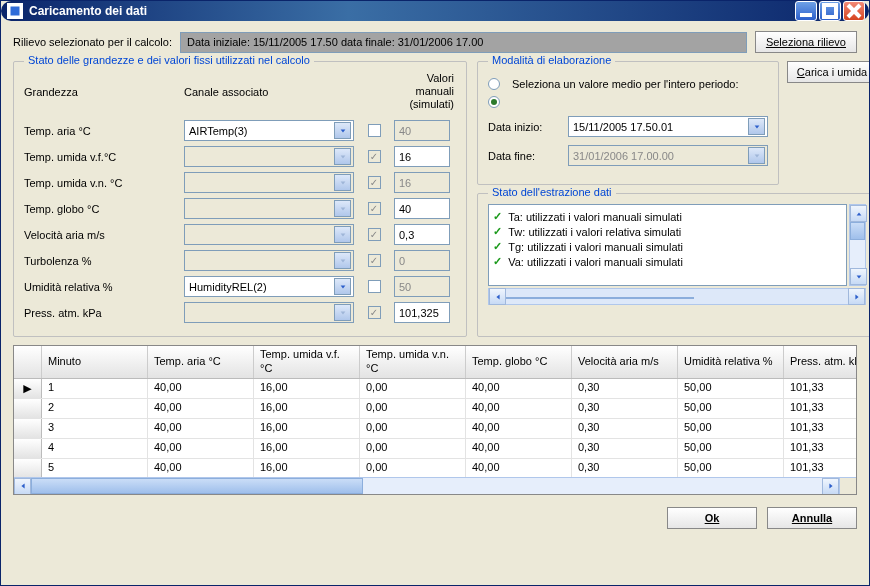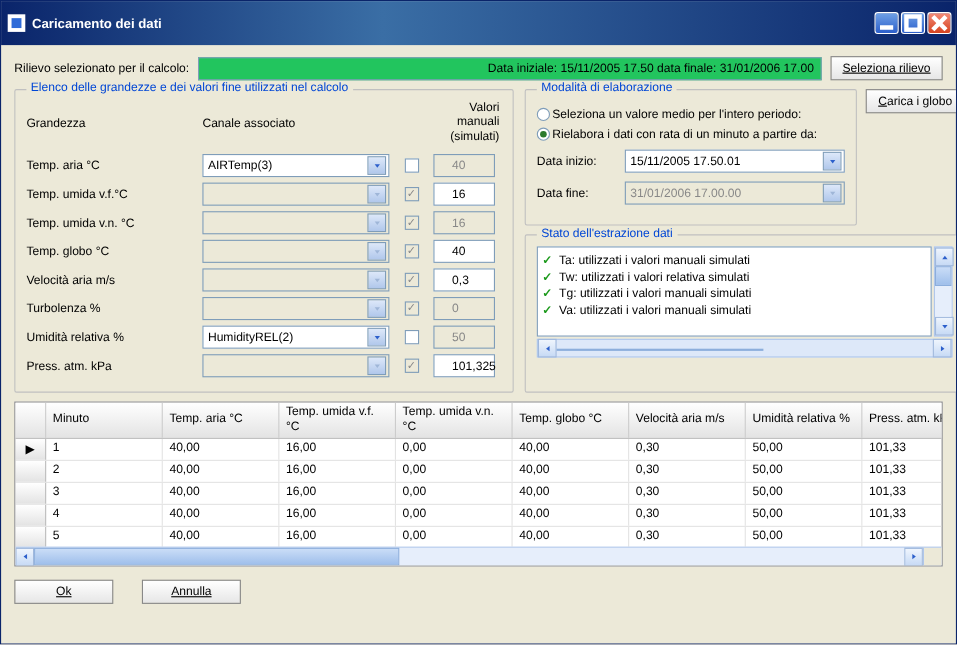--- a/index.html
+++ b/index.html
@@ -1,32 +1,32 @@
 <!DOCTYPE html>
 <html><head>
 <meta charset="utf-8">
 <style>
   * { box-sizing: border-box; font-family: "Tahoma", "Segoe UI", sans-serif; font-size: 11px; }
   body { margin: 0; background: #ECE9D8; }
   .window { width: 870px; height: 586px; border: 1px solid #0A246A; background: #ECE9D8; display: flex; flex-direction: column; }
-  .titlebar { height: 40px; background: linear-gradient(to right, #0A246A, #3A6EA5 40%, #0A246A); color: #fff; display: flex; align-items: center; padding: 0 4px 1px 6px; }
+  .titlebar { height: 20px; background: linear-gradient(to right, #0A246A, #3A6EA5 40%, #0A246A); color: #fff; display: flex; align-items: center; padding: 0 4px 1px 6px; border-radius: 13px; }
   .titlebar .icon { width: 16px; height: 16px; background: #fff; margin-right: 6px; display:flex; align-items:center; justify-content:center; }
   .titlebar .icon svg { width:12px; height:12px; }
   .titlebar .title { flex: 1; font-weight: bold; font-size: 12px; }
   .winbtns { display: flex; gap: 2px; }
   .winbtn { width: 22px; height: 20px; border: 1px solid #fff; border-radius: 3px; display: flex; align-items: center; justify-content: center; cursor: pointer; }
   .winbtn.blue { background: linear-gradient(#6FA1E6,#2C5FCB); }
   .winbtn.red  { background: linear-gradient(#F28B78,#D6431F); }
   .winbtn svg { stroke: #fff; stroke-width: 2; fill: none; }
 
   .client { flex: 1; padding: 10px 12px 8px 12px; display: flex; flex-direction: column; gap: 8px; overflow: hidden; }
 
   .toprow { display: flex; align-items: center; gap: 8px; }
   .lbl { color: #000; }
-  .rilievo-box { flex: 1; height: 21px; border: 1px solid #7F9DB9; background: #22c55e; padding: 2px 6px; display:flex; align-items:center;justify-content:flex-end; }
+  .rilievo-box { flex: 1; height: 21px; border: 1px solid #7F9DB9; background: #a3a3a3; padding: 2px 6px; display:flex; align-items:center; }
   .btn { height: 22px; border: 1px solid #888; background: linear-gradient(#fff,#E6E6E6); padding: 0 10px; cursor: pointer; display:flex; align-items:center; justify-content:center; white-space:nowrap; }
   .btn u { text-decoration: underline; }
 
   .midrow { display: flex; gap: 10px; }
 
   .groupbox { border: 1px solid #C0C0C0; border-radius: 2px; padding: 10px 10px 10px 10px; position: relative; background: #ECE9D8; }
   .groupbox > .legend { position: absolute; top: -8px; left: 10px; background: #ECE9D8; padding: 0 4px; color: #0046D5; }
 
   .left-group { flex: 0 0 454px; }
   .right-col { flex: 1; display: flex; flex-direction: column; gap: 8px; }
@@ -35,25 +35,25 @@
   .grid-hdr .center { text-align: right; line-height: 1.2; }
 
   .qrow { display: grid; grid-template-columns: 160px 170px 40px 60px; align-items: center; height: 26px; }
   .combo { height: 21px; border: 1px solid #7F9DB9; background: #fff; display: flex; align-items: center; padding: 0 2px 0 4px; }
   .combo.disabled { background: #ECE9D8; }
   .combo .arrow { margin-left: auto; width: 17px; height: 17px; background: linear-gradient(#DDE8F9,#B0C7EB); border: 1px solid #7F9DB9; display:flex; align-items:center; justify-content:center; }
   .combo .arrow svg { width:8px; height:8px; }
   .chk { width: 13px; height: 13px; border: 1px solid #7F9DB9; background: #fff; margin: 0 auto; display:flex; align-items:center; justify-content:center; }
   .chk.disabled { background: #ECE9D8; }
   .chk.checked::after { content: "✓"; font-size: 10px; color: #888; line-height: 1; }
-  .numbox { height: 21px; width: 56px; border: 1px solid #7F9DB9; background: #fff; padding: 0 16px; display:flex; align-items:center; }
+  .numbox { height: 21px; width: 56px; border: 1px solid #7F9DB9; background: #fff; padding: 0 4px; display:flex; align-items:center; }
   .numbox.disabled { background: #ECE9D8; color: #888; }
 
   .mode-group { }
-  .radio-row { display: flex; align-items: flex-start; gap: 2px; margin: 6px 0; }
+  .radio-row { display: flex; align-items: flex-start; gap: 12px; margin: 6px 0; }
   .radio { width: 12px; height: 12px; border: 1px solid #7F9DB9; border-radius: 50%; background: #fff; display:flex; align-items:center; justify-content:center; }
   .radio.selected::after { content:""; width:6px; height:6px; border-radius:50%; background:#2C7A2C; }
   .form-row { display: grid; grid-template-columns: 80px 200px; align-items:center; margin: 8px 0; }
 
   .status-group { flex:1; display:flex; flex-direction:column; min-height:0; position:relative; }
   .status-list { border:1px solid #7F9DB9; background:#fff; padding:4px; overflow:hidden; height:82px; }
   .status-item { display:flex; align-items:center; gap:6px; padding:1px 0; }
   .check-green { color:#1C9A1C; font-weight:bold; }
   .hscroll-wrap { height:17px; background:#DDE8F9; border:1px solid #B0C7EB; display:flex; align-items:center; margin-top:2px; }
   .sb-btn { width:17px; height:17px; background:linear-gradient(#EFF5FD,#C7DAF5); border:1px solid #A0B8DC; display:flex; align-items:center; justify-content:center; }
@@ -63,21 +63,21 @@
 
   .datagrid { border:1px solid #888; background:#fff; overflow:hidden; flex:0 0 150px; display:flex; flex-direction:column; }
   .dg-head { display:grid; grid-template-columns: 28px 106px 106px 106px 106px 106px 106px 106px 106px; background:linear-gradient(#fff,#E3E3E3); border-bottom:1px solid #bbb; }
   .dg-head > div { padding:4px 6px; border-right:1px solid #ccc; line-height:1.2; height:32px; display:flex; align-items:center; }
   .dg-body { overflow:hidden; }
   .dg-row { display:grid; grid-template-columns: 28px 106px 106px 106px 106px 106px 106px 106px 106px; border-bottom:1px solid #E3E3E3; height:20px; }
   .dg-row > div { padding:2px 6px; border-right:1px solid #E3E3E3; overflow:hidden; white-space:nowrap; }
   .dg-row .rowhdr { background:linear-gradient(#fff,#E3E3E3); border-right:1px solid #bbb; display:flex; align-items:center; justify-content:center; }
   .dg-hscroll { height:17px; background:#DDE8F9; border-top:1px solid #B0C7EB; display:flex; }
 
-  .footer { display:flex; justify-content:flex-start; gap:26px; padding-top:4px; }
+  .footer { display:flex; justify-content:flex-end; gap:10px; padding-top:4px;font-weight:bold; }
   .footer .btn { width:90px; }
 </style>
 </head>
 <body>
 
 <div class="window">
 
   <div class="titlebar">
     <div class="icon">
       <svg viewBox="0 0 16 16">
@@ -113,21 +113,21 @@
           <span>Data iniziale: 15/11/2005 17.50  data finale: 31/01/2006 17.00</span>
         </div>
       <div class="btn">
           <span><u>Seleziona rilievo</u></span>
         </div>
     </div>
 
     <div class="midrow">
 
       <div class="groupbox left-group">
-        <div class="legend">Elenco delle grandezze e dei valori fine utilizzati nel calcolo</div>
+        <div class="legend">Stato delle grandezze e dei valori fissi utilizzati nel calcolo</div>
 
         <div class="grid-hdr">
           <div>Grandezza</div>
           <div>Canale associato</div>
           <div></div>
           <div class="center">Valori manuali (simulati)</div>
         </div>
 
         <div id="qrows">
             <div class="qrow">
@@ -257,21 +257,20 @@
 
         <div style="display:flex; gap:8px; align-items:flex-start;">
           <div class="groupbox mode-group" style="flex:1;">
             <div class="legend">Modalità di elaborazione</div>
             <div class="radio-row">
               <div class="radio" id="radio1"></div>
               <span>Seleziona un valore medio per l'intero periodo:</span>
             </div>
             <div class="radio-row">
               <div class="radio selected" id="radio2"></div>
-              <span>Rielabora i dati con rata di un minuto a partire da:</span>
             </div>
             <div class="form-row">
               <span>Data inizio:</span>
               <div class="combo">
                 <span>15/11/2005 17.50.01</span>
                 <div class="arrow">
                     <svg viewBox="0 0 10 10">
                       <path d="M2 3 L5 7 L8 3" fill="#2C5FCB"></path>
                     </svg>
                   </div>
@@ -283,21 +282,21 @@
                 <span style="color:#888">31/01/2006 17.00.00</span>
                 <div class="arrow">
                     <svg viewBox="0 0 10 10">
                       <path d="M2 3 L5 7 L8 3" fill="#9FB6D8"></path>
                     </svg>
                   </div>
               </div>
             </div>
           </div>
           <div class="btn" style="width:90px;">
-              <span><u>C</u><span>arica i globo</span></span>
+              <span><u>C</u><span>arica i umida</span></span>
             </div>
         </div>
 
         <div class="groupbox status-group">
           <div class="legend">Stato dell'estrazione dati</div>
           <div style="display:flex; gap:2px;">
             <div class="status-list" id="status-list" style="flex:1;">
                 <div class="status-item">
                   <span class="check-green">✓</span>
                   <span>Ta: utilizzati i valori manuali simulati</span>

